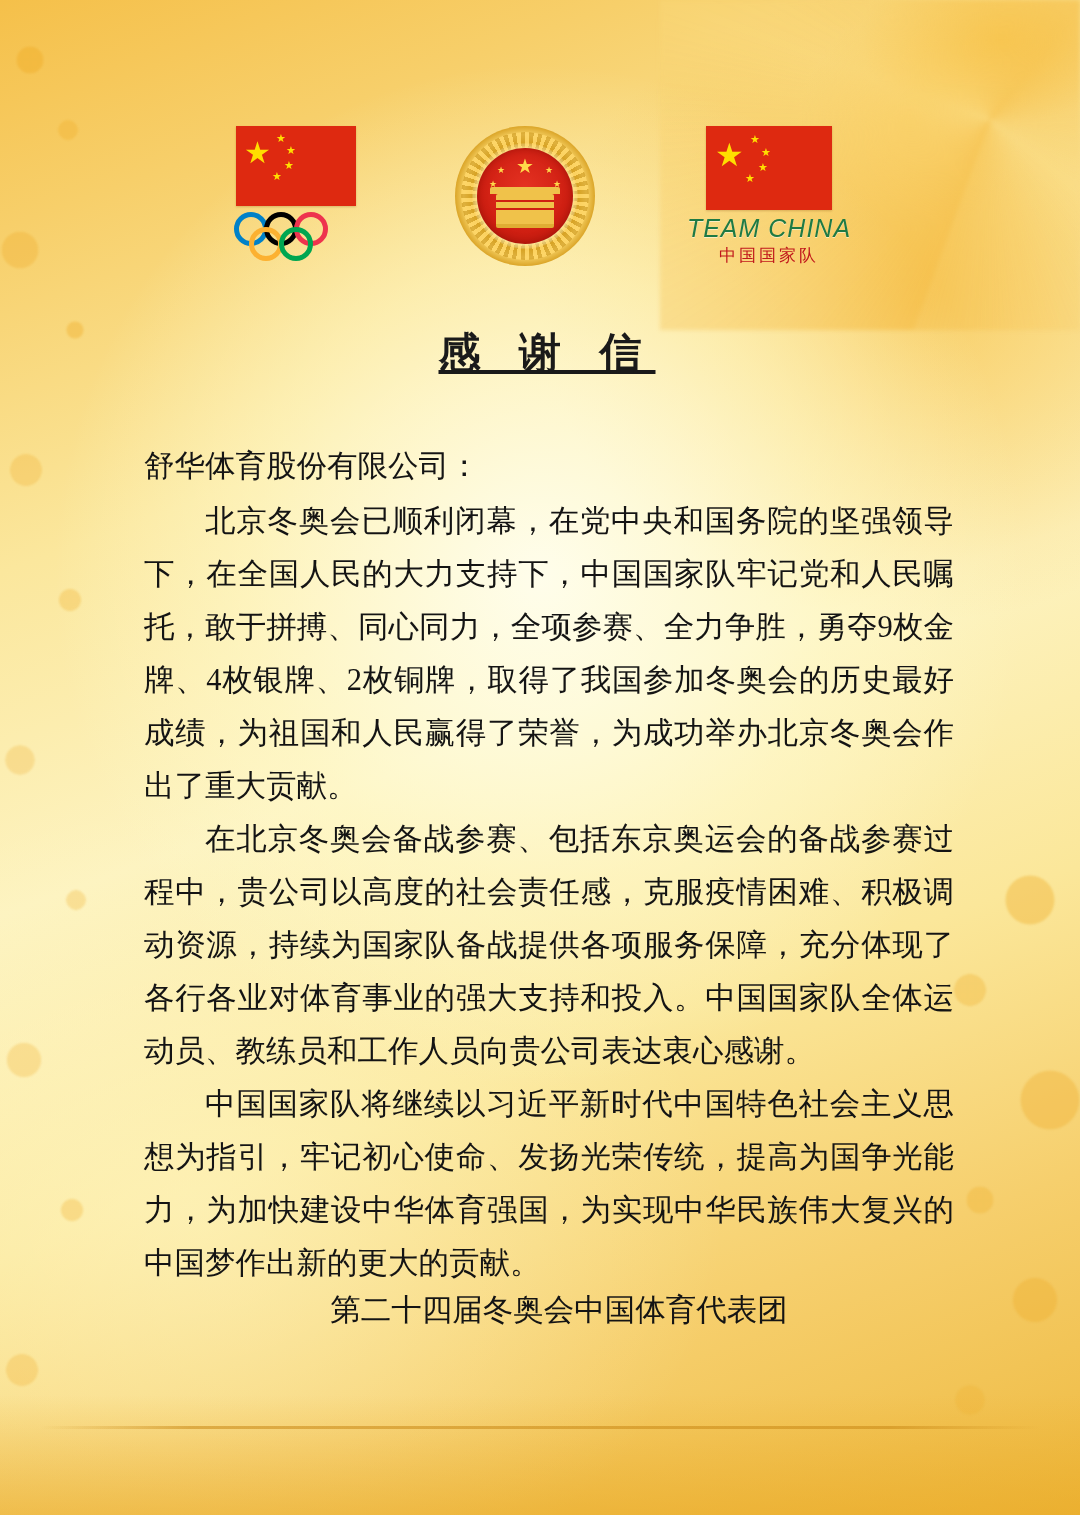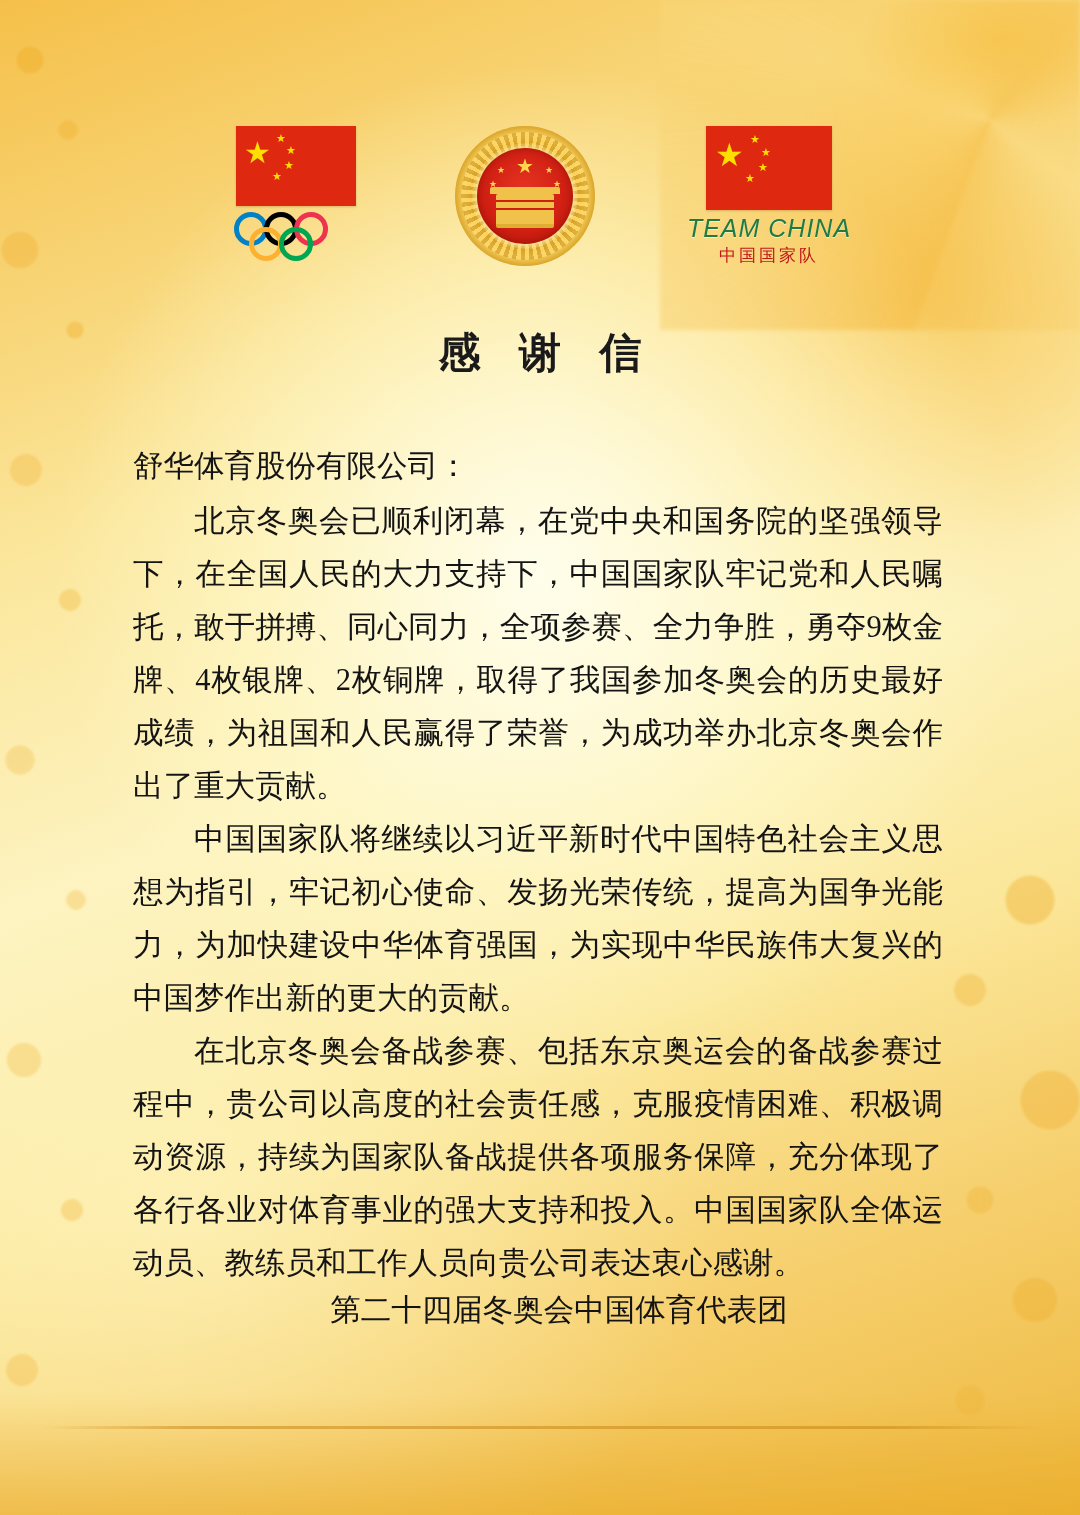--- a/index.html
+++ b/index.html
@@ -220,26 +220,27 @@
   
   .doc-title {
     position: absolute;
     top: 325px; left: 0; width: 1080px;
     text-align: center;
     font-size: 42px;
     font-weight: bold;
     letter-spacing: 14px;
     color: #1a1a1a;
     text-indent: 14px;
+    text-decoration: underline;
   }
 
   .letter {
     position: absolute;
     top: 440px;
-    left: 133px;
+    left: 144px;
     width: 810px;
     font-size: 30.5px;
     line-height: 53px;
     color: #141414;
     font-family: "Liberation Serif", serif;
   }
   .salutation { margin: 0 0 2px 0; }
   .para {
     margin: 0;
     text-indent: 2em;
@@ -313,19 +314,19 @@
       <div class="tc-cn">中国国家队</div>
     </div>
 
   </div>
 
   <div class="doc-title">感 谢 信</div>
 
   <div class="letter">
     <p class="salutation">舒华体育股份有限公司：</p>
     <p class="para">北京冬奥会已顺利闭幕，在党中央和国务院的坚强领导下，在全国人民的大力支持下，中国国家队牢记党和人民嘱托，敢于拼搏、同心同力，全项参赛、全力争胜，勇夺9枚金牌、4枚银牌、2枚铜牌，取得了我国参加冬奥会的历史最好成绩，为祖国和人民赢得了荣誉，为成功举办北京冬奥会作出了重大贡献。</p>
+    <p class="para">在北京冬奥会备战参赛、包括东京奥运会的备战参赛过程中，贵公司以高度的社会责任感，克服疫情困难、积极调动资源，持续为国家队备战提供各项服务保障，充分体现了各行各业对体育事业的强大支持和投入。中国国家队全体运动员、教练员和工作人员向贵公司表达衷心感谢。</p>
     <p class="para">中国国家队将继续以习近平新时代中国特色社会主义思想为指引，牢记初心使命、发扬光荣传统，提高为国争光能力，为加快建设中华体育强国，为实现中华民族伟大复兴的中国梦作出新的更大的贡献。</p>
-    <p class="para">在北京冬奥会备战参赛、包括东京奥运会的备战参赛过程中，贵公司以高度的社会责任感，克服疫情困难、积极调动资源，持续为国家队备战提供各项服务保障，充分体现了各行各业对体育事业的强大支持和投入。中国国家队全体运动员、教练员和工作人员向贵公司表达衷心感谢。</p>
   </div>
 
   <div class="signature">第二十四届冬奥会中国体育代表团</div>
 
 </div>
 
 </body></html>

